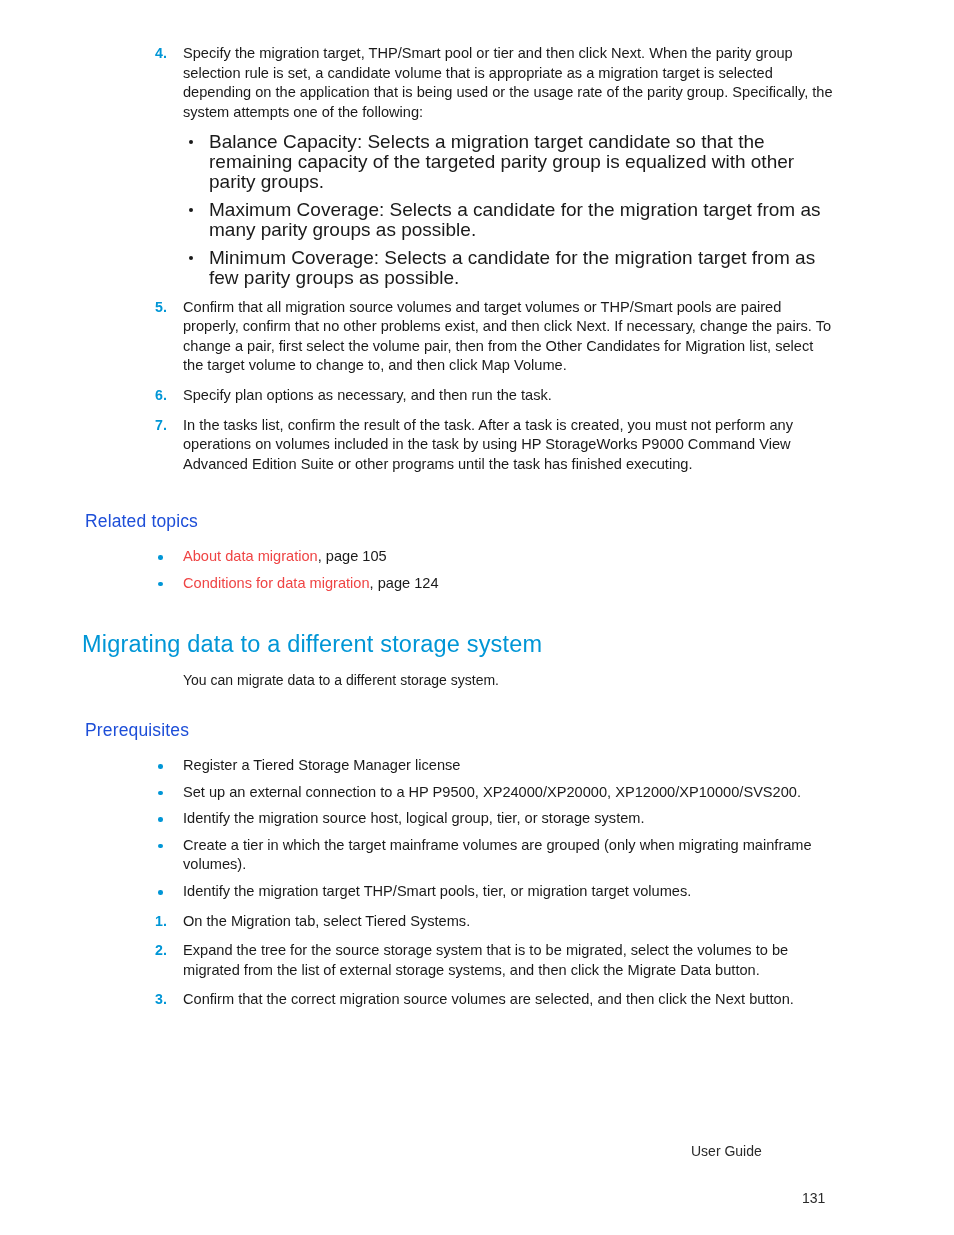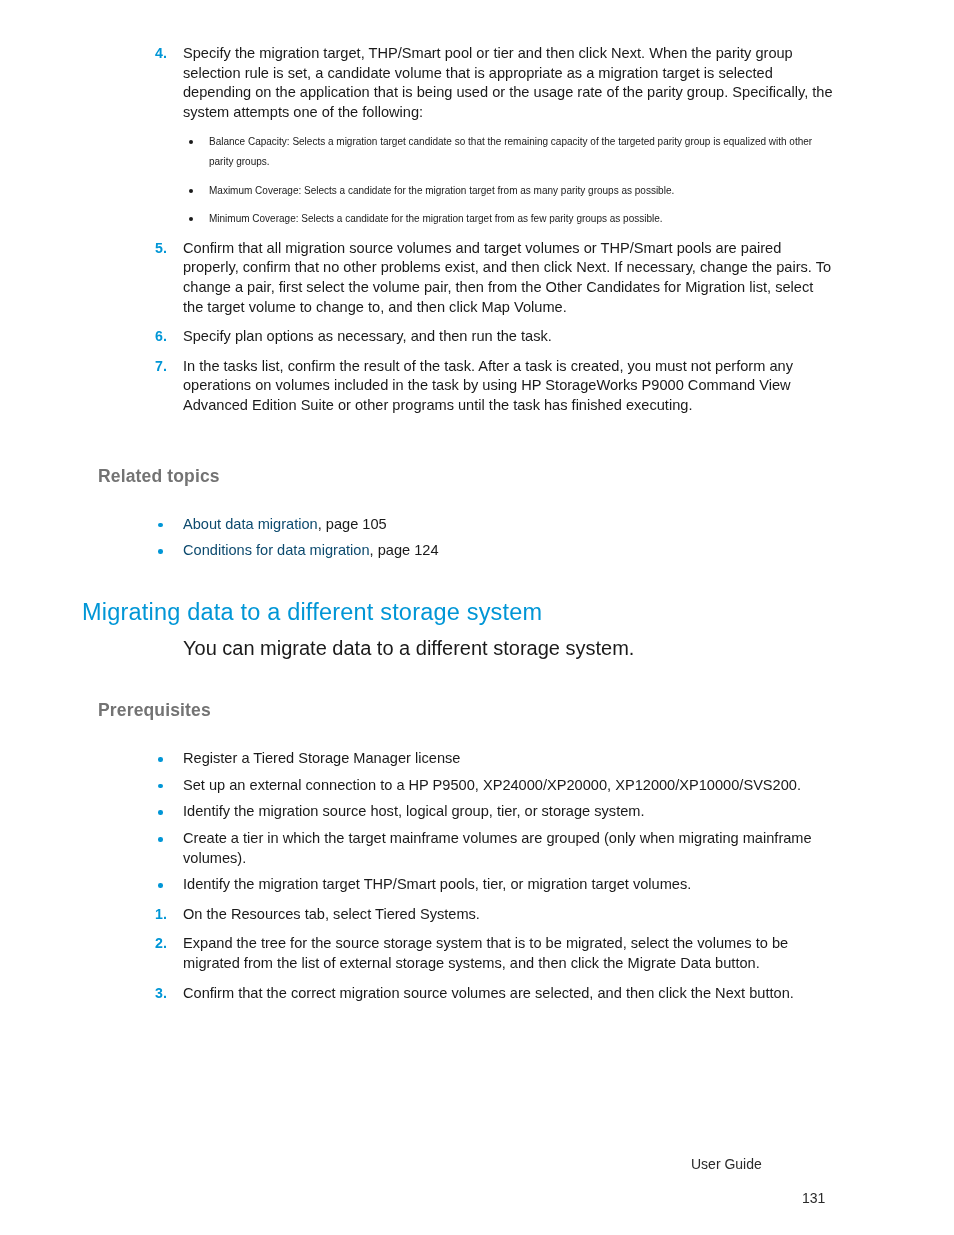--- a/index.html
+++ b/index.html
@@ -61,40 +61,40 @@
   
   .sublist {
     margin: 10px 0 8px 0;
     padding: 0;
     list-style: none;
   }
   .sublist li {
     position: relative;
     padding-left: 26px;
     margin-bottom: 9px;
-    font-size: 10px;
+    font-size: 19px;
     line-height: 19.6px;
   }
   .sublist li:last-child { margin-bottom: 0; }
   .sublist li > .dot {
     position: absolute;
     left: 6px;
     top: 8px;
     width: 4px;
     height: 4px;
     border-radius: 50%;
     background: #1a1a1a;
   }
 
   
   h2.section-heading {
     font-size: 17.5px;
-    font-weight: bold;
-    color: #737373;
-    margin: 16px;
+    font-weight: normal;
+    color: #1d4ed8;
+    margin: 3px;
     letter-spacing: 0.15px;
   }
   h1.topic-heading {
     font-size: 23.5px;
     font-weight: normal;
     color: #0096d6;
     margin: 0;
     letter-spacing: 0.2px;
   }
 
@@ -115,27 +115,27 @@
   .bluelist > li > .dot {
     position: absolute;
     left: 76px;
     top: 8px;
     width: 4.5px;
     height: 4.5px;
     border-radius: 50%;
     background: #0096d6;
   }
   a.xref {
-    color: #0c4a6e;
+    color: #ef4444;
     text-decoration: none;
   }
 
   
   .body-para {
-    font-size: 20px;
+    font-size: 14px;
     line-height: 19.6px;
     padding-left: 101px;
     margin: 0;
   }
   .gap-related   { height: 34px; }
   .gap-after-rt  { height: 12px; }
   .gap-h1-top    { height: 38px; }
   .gap-h1-bot    { height: 13px; }
   .gap-prereq    { height: 26px; }
   .gap-prereq-bot{ height: 12px; }
@@ -148,21 +148,21 @@
     position: absolute;
     left: 0;
     top: 1143px;
     width: 954px;
     font-size: 14px;
     color: #2a2a2a;
   }
   .footer .label {
     position: absolute;
     left: 691px;
-    top: 13px;
+    top: 0;
   }
   .footer .pageno {
     position: absolute;
     left: 802px;
     top: 0;
     margin-top: 47px;
   }
 </style>
 </head>
 <body>
@@ -260,21 +260,21 @@
         <span class="dot"></span>
         <span>Identify the migration target THP/Smart pools, tier, or migration target volumes.</span>
       </li>
     </ul>
 
     <div class="gap-steps2"></div>
 
     <ol class="steps">
       <li class="step">
         <span class="num">1.</span>
-        <span><span>On the </span><b>Resources</b><span> tab, select </span><b>Tiered Systems</b><span>.</span></span>
+        <span><span>On the </span><b>Migration</b><span> tab, select </span><b>Tiered Systems</b><span>.</span></span>
       </li>
       <li class="step">
         <span class="num">2.</span>
         <span><span>Expand the tree for the source storage system that is to be migrated, select the volumes to be migrated from the list of external storage systems, and then click the </span><b>Migrate Data</b><span> button.</span></span>
       </li>
       <li class="step">
         <span class="num">3.</span>
         <span><span>Confirm that the correct migration source volumes are selected, and then click the </span><b>Next</b><span> button.</span></span>
       </li>
     </ol>

